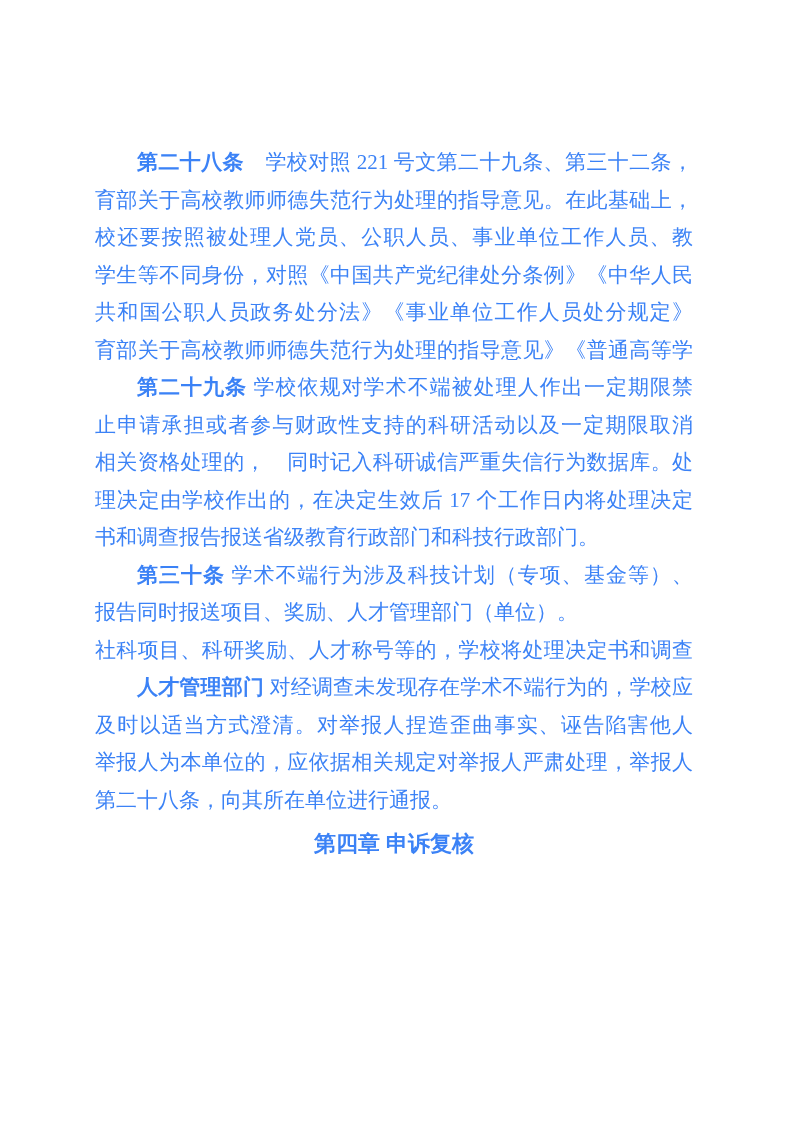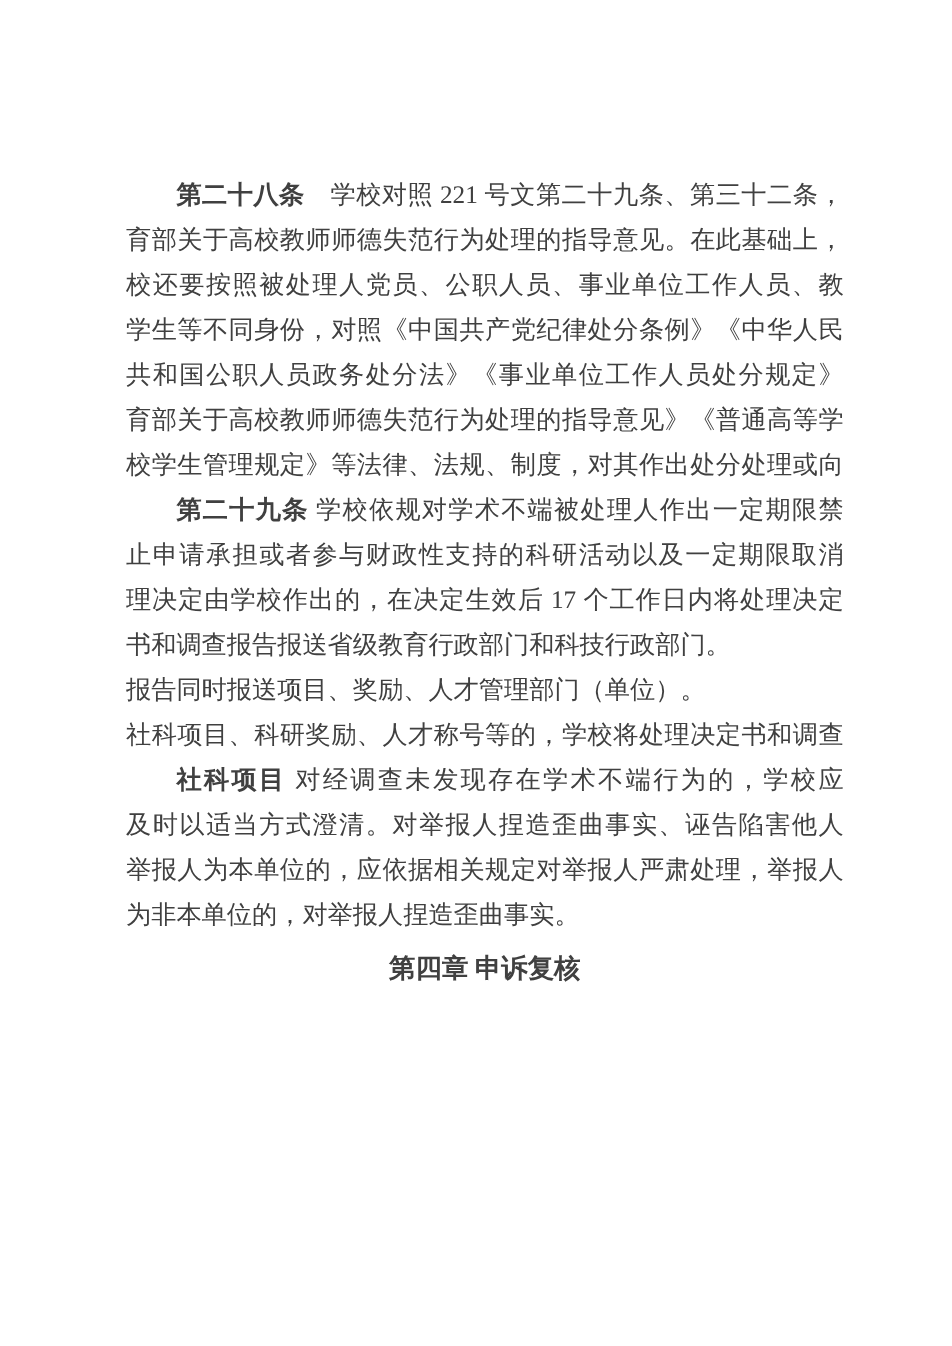--- a/index.html
+++ b/index.html
@@ -9,27 +9,27 @@
   }
   .page {
     position: relative;
     width: 793px;
     height: 1122px;
     background: #ffffff;
     overflow: hidden;
   }
   .text-block {
     position: absolute;
-    left: 105px;
+    left: 95px;
     top: 144px;
     width: 598px;
     font-family: "Liberation Serif", "DejaVu Serif", serif;
     font-size: 21px;
     line-height: 37.5px;
-    color: #404040;
+    color: #3b82f6;
   }
   .article {
     margin: 0;
   }
   .line {
     height: 37.5px;
     overflow: hidden;
   }
   
   .line.fill {
@@ -43,54 +43,55 @@
   }
   
   .line.spaced {
     letter-spacing: 2.6px;
   }
   .article-label {
     font-weight: 700;
   }
   .chapter-heading {
     text-align: center;
-    font-family: Liberation Serif, serif;
+    font-family: Liberation Sans, sans-serif;
     font-weight: 700;
     font-size: 22px;
     height: 37.5px;
     line-height: 37.5px;
     margin-top: 6px;
     margin-bottom: 12px;
   }
 </style>
 </head>
 <body>
 
 <div class="page">
   <div class="text-block" id="doc-body">
       <div class="article">
         <div class="line first fill"><span class="article-label">第二十八条</span>　学校对照 221 号文第二十九条、第三十二条，</div>
         <div class="line fill">育部关于高校教师师德失范行为处理的指导意见。在此基础上，学</div>
         <div class="line fill">校还要按照被处理人党员、公职人员、事业单位工作人员、教师、</div>
         <div class="line fill">学生等不同身份，对照《中国共产党纪律处分条例》《中华人民</div>
         <div class="line fill">共和国公职人员政务处分法》《事业单位工作人员处分规定》《教</div>
         <div class="line fill">育部关于高校教师师德失范行为处理的指导意见》《普通高等学</div>
-        <div class="line fill">校学生管理规定》等法律、法规、制度，对其作出处分处理或向</div>
       </div>
       <div class="article">
         <div class="line first fill"><span class="article-label">第二十九条</span> 学校依规对学术不端被处理人作出一定期限禁</div>
         <div class="line fill">止申请承担或者参与财政性支持的科研活动以及一定期限取消</div>
+        <div class="line fill">相关资格处理的，　同时记入科研诚信严重失信行为数据库。处</div>
         <div class="line fill">理决定由学校作出的，在决定生效后 17 个工作日内将处理决定</div>
         <div class="line">书和调查报告报送省级教育行政部门和科技行政部门。</div>
       </div>
       <div class="article">
+        <div class="line first fill"><span class="article-label">第三十条</span> 学术不端行为涉及科技计划（专项、基金等）、</div>
         <div class="line">报告同时报送项目、奖励、人才管理部门（单位）。</div>
         <div class="line fill">社科项目、科研奖励、人才称号等的，学校将处理决定书和调查</div>
       </div>
       <div class="article">
-        <div class="line first fill"><span class="article-label">社科项目</span> 对经调查未发现存在学术不端行为的，学校应</div>
+        <div class="line first fill"><span class="article-label">人才管理部门</span> 对经调查未发现存在学术不端行为的，学校应</div>
         <div class="line fill">及时以适当方式澄清。对举报人捏造歪曲事实、诬告陷害他人的，</div>
         <div class="line fill">举报人为本单位的，应依据相关规定对举报人严肃处理，举报人</div>
-        <div class="line">为非本单位的，对举报人捏造歪曲事实。</div>
+        <div class="line">第二十八条，向其所在单位进行通报。</div>
       </div>
       <div class="chapter-heading">第四章 申诉复核</div>
     </div>
 </div>
 
 </body></html>

